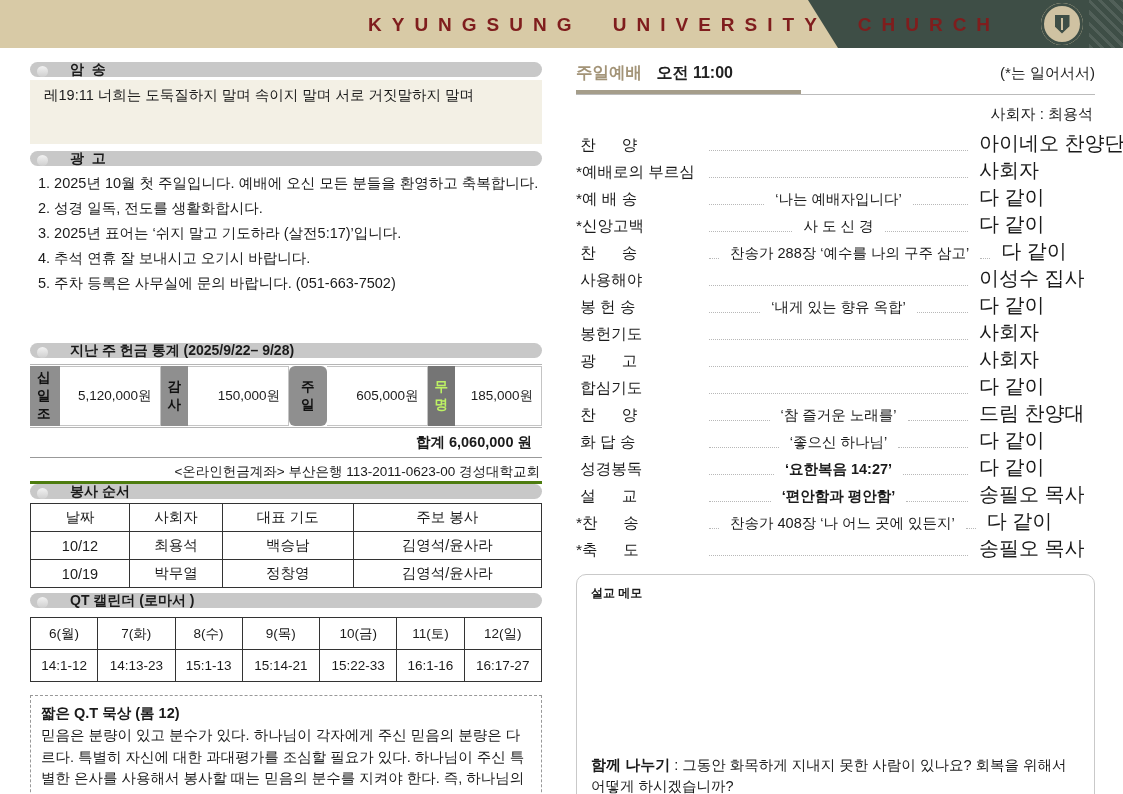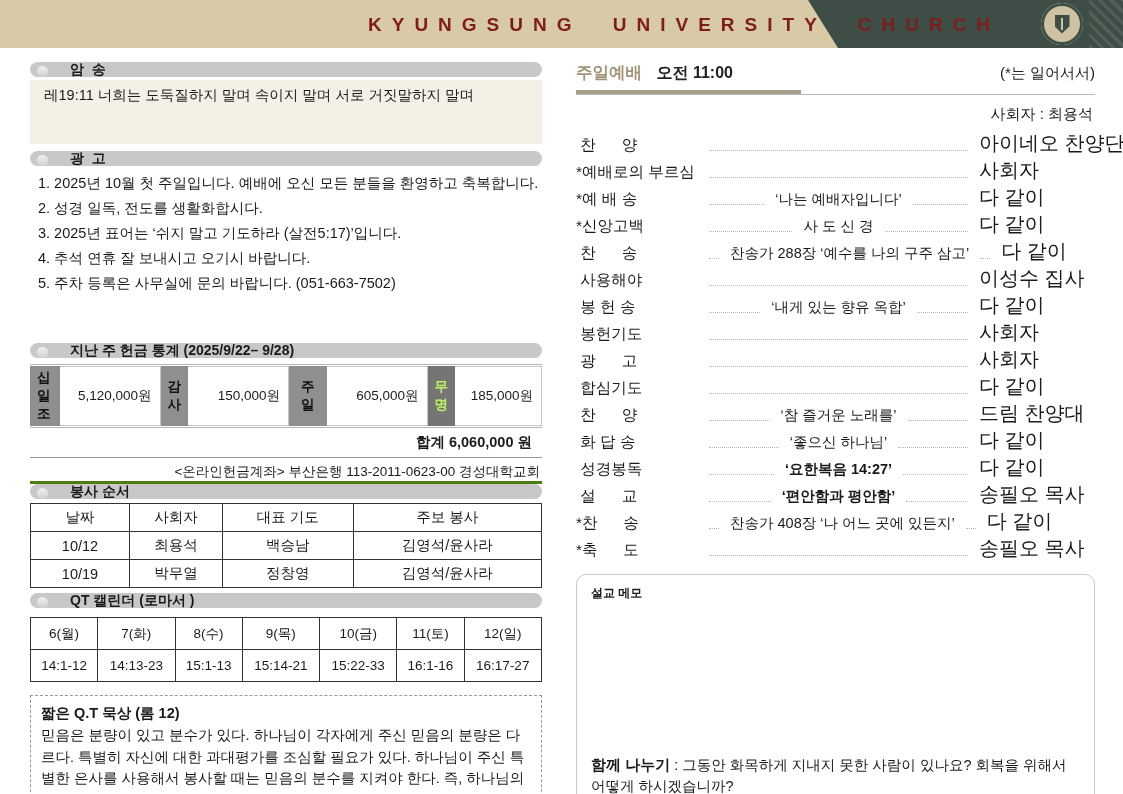--- a/index.html
+++ b/index.html
@@ -118,21 +118,21 @@
       <div class="offering-strip">
         <div class="o-pair">
           <span class="o-label">십일조</span>
           <span class="o-amount">5,120,000원</span>
         </div>
         <div class="o-pair">
           <span class="o-label">감사</span>
           <span class="o-amount">150,000원</span>
         </div>
         <div class="o-pair">
-          <span class="o-label" style="padding:3px 12px;">주일</span>
+          <span class="o-label" style="padding:3px 12px;border-radius:6px;">주일</span>
           <span class="o-amount">605,000원</span>
         </div>
         <div class="o-pair">
           <span class="o-label dark">무명</span>
           <span class="o-amount" style="min-width:70px;">185,000원</span>
         </div>
       </div>
       <div class="offering-total">합계 6,060,000  원</div>
       <div class="offering-account">&lt;온라인헌금계좌&gt;  부산은행 113-2011-0623-00 경성대학교회</div>
     </div>

